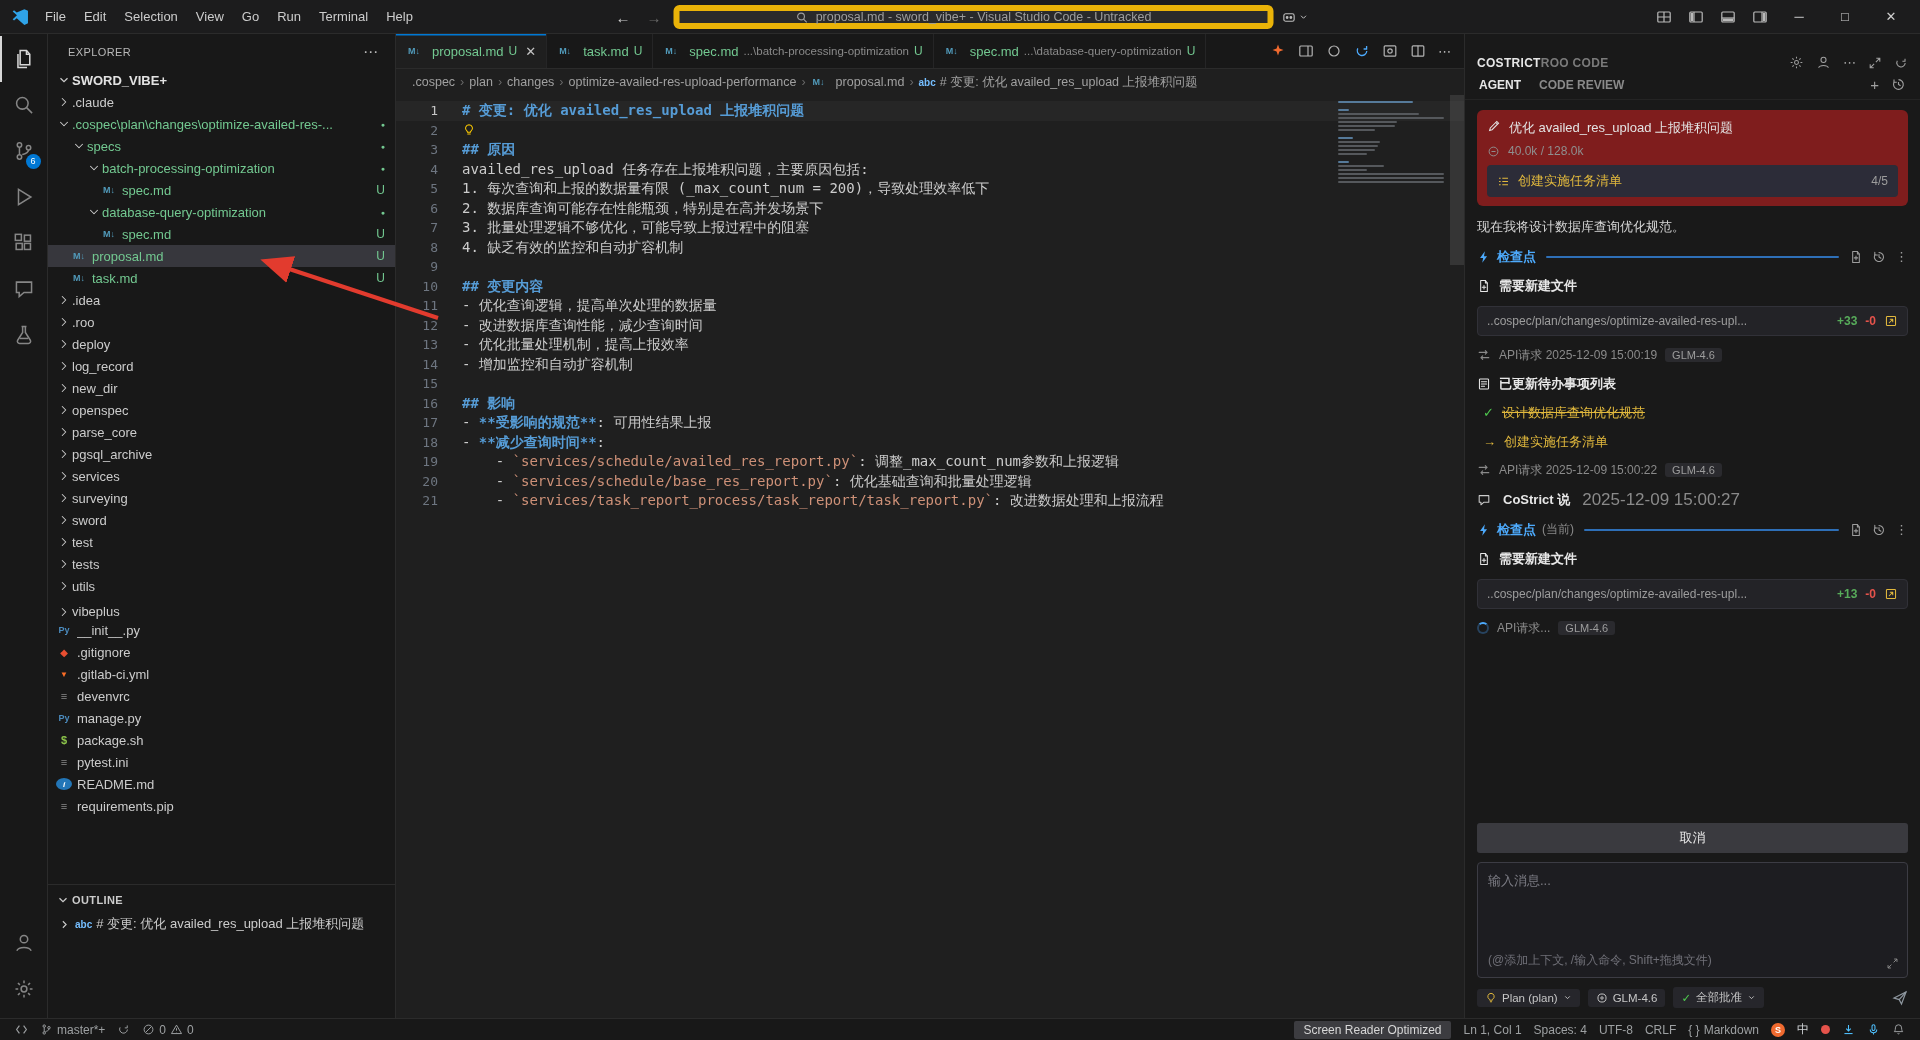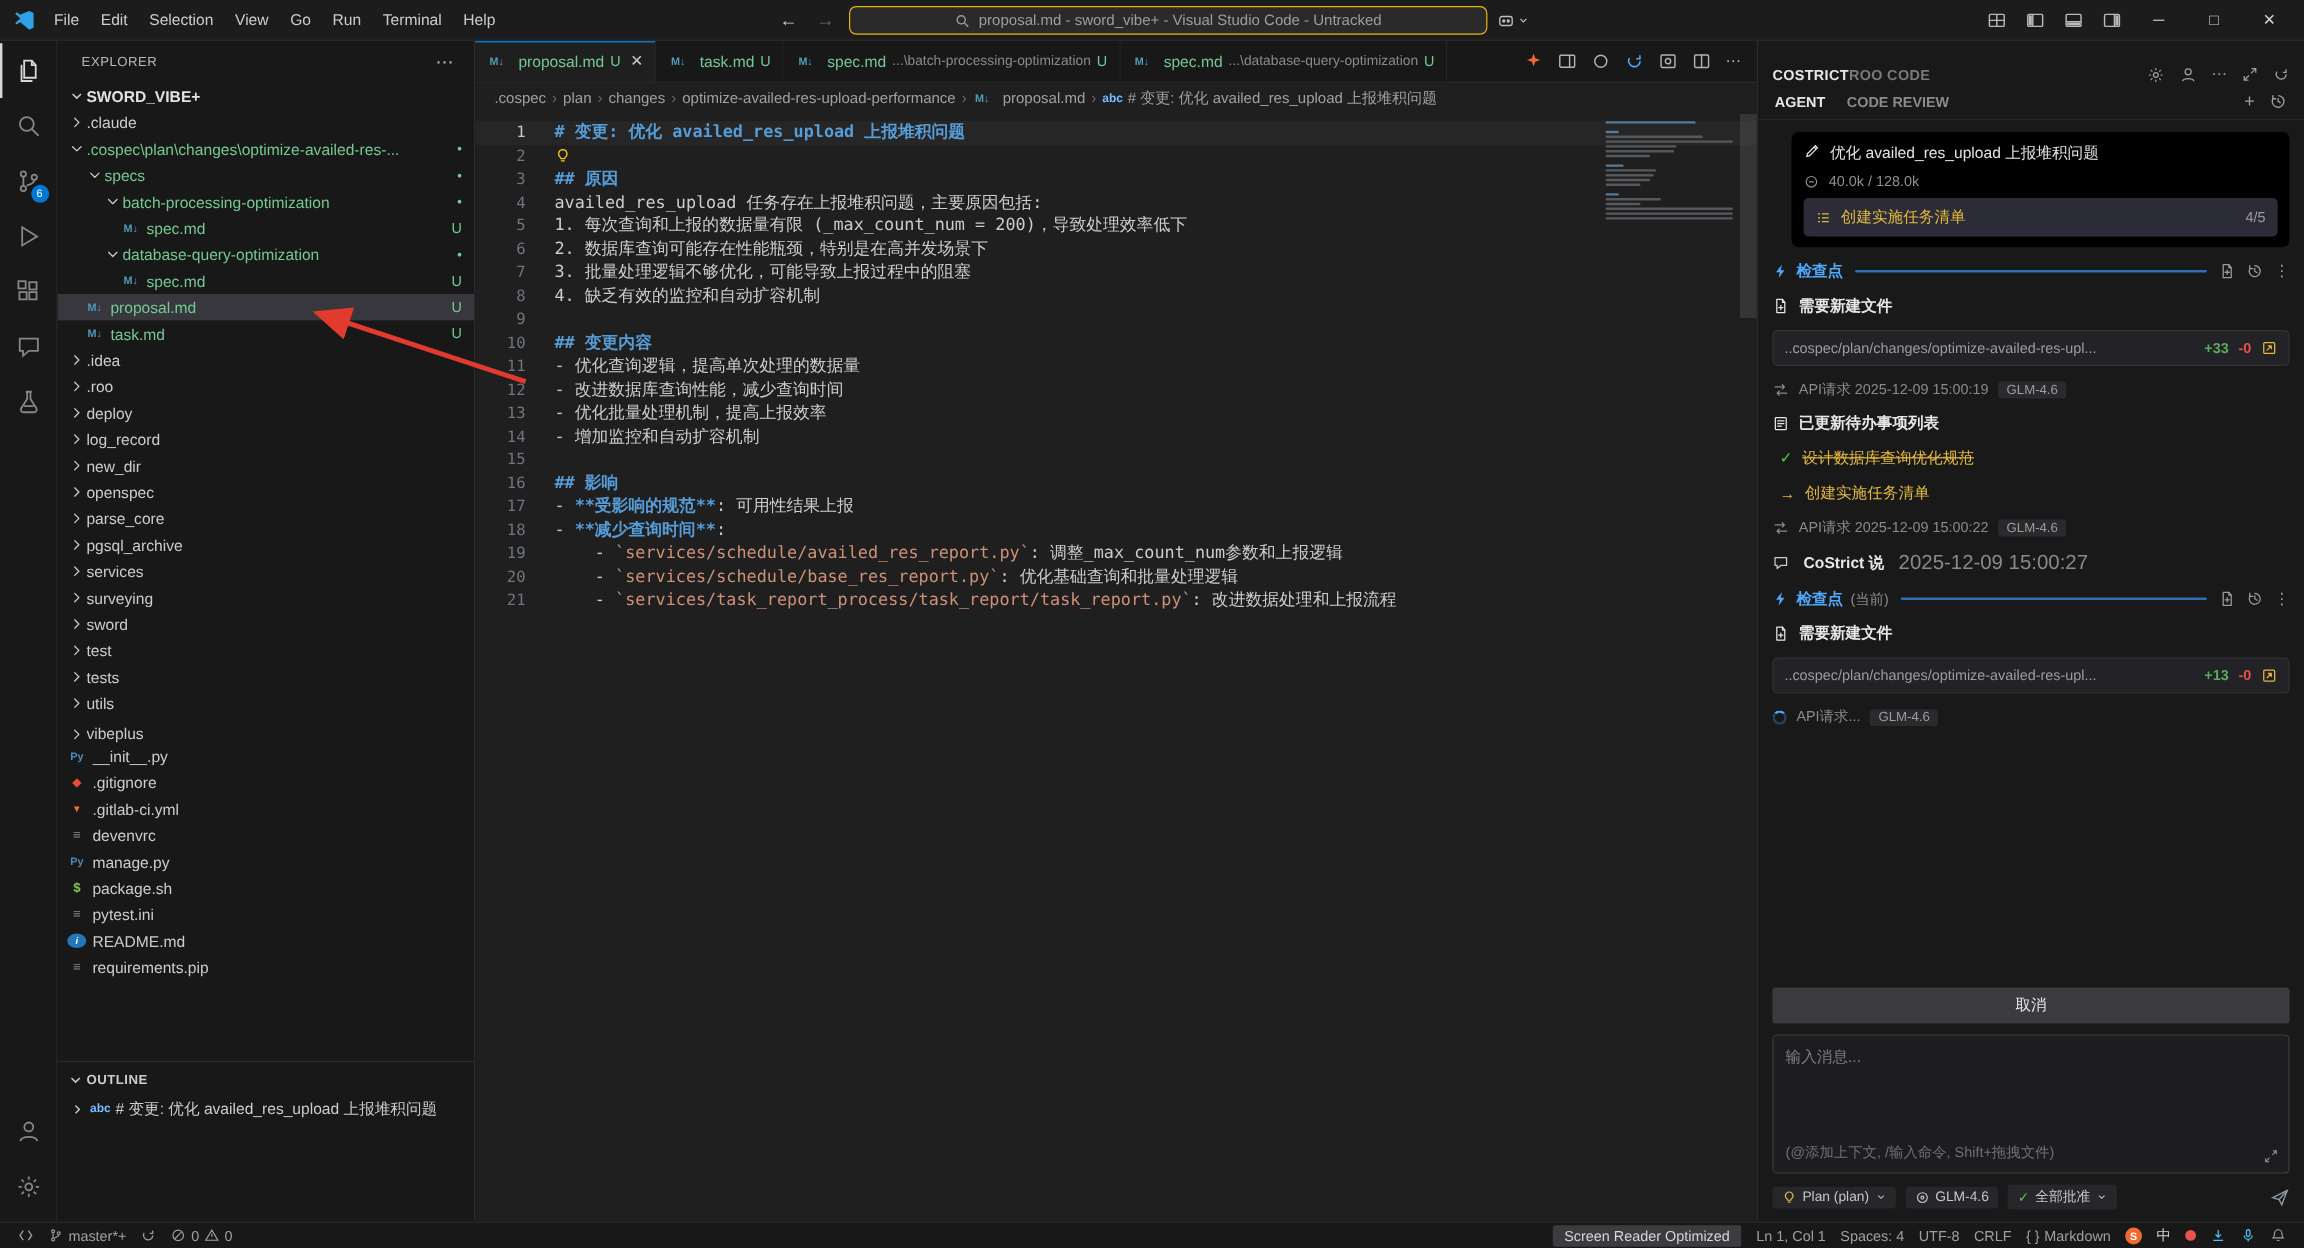--- a/index.html
+++ b/index.html
@@ -12,21 +12,21 @@
 
   
   .titlebar{height:34px;flex:0 0 34px;background:#1c1c1d;border-bottom:1px solid #2b2b2b;
     display:flex;align-items:center;position:relative;padding:0 8px;}
   .vscode-logo{margin:0 6px 0 4px;}
   .menubar{display:flex;align-items:center;}
   .menu-item{padding:0 9px;height:24px;line-height:24px;border-radius:5px;color:#cccccc;font-size:13px;cursor:default;}
   .tb-center{position:absolute;left:50%;top:0;height:34px;transform:translateX(-50%);display:flex;align-items:center;gap:8px;}
   .nav-arrow{color:#cfcfcf;font-size:15px;padding:0 4px;}
   .nav-arrow.dim{color:#6b6b6b;}
-  .search-box{width:532px;height:24px;background:#2a2a2b;border:1px solid #eab308;border-radius:6px;
+  .search-box{width:600px;height:24px;background:#2a2a2b;border:6px solid #eab308;border-radius:6px;
     display:flex;align-items:center;justify-content:center;gap:7px;color:#9d9d9d;font-size:12.5px;}
   .copilot-btn{display:flex;align-items:center;gap:2px;color:#bdbdbd;}
   .tb-right{margin-left:auto;display:flex;align-items:center;gap:4px;}
   .tb-right .icon{width:28px;height:26px;color:#b9b9b9;}
   .win-btn{width:42px;height:34px;display:inline-flex;align-items:center;justify-content:center;color:#cfcfcf;font-size:13px;}
 
   
   .main{flex:1;display:flex;min-height:0;}
 
   
@@ -102,21 +102,21 @@
   .panel{width:456px;flex:0 0 456px;background:#191919;border-left:1px solid #2b2b2b;display:flex;flex-direction:column;min-height:0;}
   .panel-header{height:36px;flex:0 0 36px;display:flex;align-items:flex-end;gap:0;padding:0 12px;}
   .brand{font-size:12px;font-weight:700;color:#e7e7e7;letter-spacing:.3px;cursor:pointer;}
   .brand.dim{color:#7a7a7a;}
   .ph-icons{margin-left:auto;display:flex;gap:12px;color:#a0a0a0;}
   .panel-tabs{height:30px;flex:0 0 30px;display:flex;align-items:center;gap:18px;padding:0 14px;border-bottom:1px solid #242424;}
   .ptab{font-size:12px;font-weight:700;color:#e7e7e7;cursor:pointer;}
   .ptab.dim{color:#8a8a8a;}
   .pt-icons{margin-left:auto;display:flex;gap:12px;color:#a0a0a0;align-items:center;}
   .panel-scroll{flex:1;overflow:hidden;padding:10px 12px 4px;display:flex;flex-direction:column;gap:11px;min-height:0;}
-  .task-card{background:#000000;border-radius:6px;padding:9px 10px;display:flex;flex-direction:column;gap:7px;margin-left:16px;}
+  .task-card{background:#7f1d1d;border-radius:6px;padding:9px 10px;display:flex;flex-direction:column;gap:7px;}
   .task-title-row{display:flex;gap:8px;align-items:flex-start;color:#e3e3e3;}
   .task-tokens{display:flex;gap:8px;color:#8f8f8f;font-size:12px;align-items:center;}
   .todo-banner{background:#2c2c38;border-radius:4px;padding:7px 10px;display:flex;align-items:center;gap:8px;}
   .todo-banner .lbl{color:#e2b93d;flex:1;}
   .todo-banner .prog{color:#9d9d9d;font-size:12px;}
   .tl-text{color:#d6d6d6;line-height:1.5;}
   .checkpoint{display:flex;align-items:center;gap:6px;}
   .cp-label{color:#4daafc;font-weight:700;}
   .cp-cur{color:#8a8a8a;font-size:12px;}
   .cp-line{flex:1;height:2px;background:#2e6fb7;margin:0 4px;border-radius:1px;}
@@ -846,20 +846,21 @@
             <span class="icon" style="color:#e2b93d;">
                 <svg width="13" height="13" viewBox="0 0 16 16" fill="none" stroke="currentColor" stroke-width="1.3">
                   <path d="M2.5 4h2M2.5 8h2M2.5 12h2M6.5 4h7M6.5 8h7M6.5 12h7"></path>
                 </svg>
               </span>
             <span class="lbl">创建实施任务清单</span>
             <span class="prog">4/5</span>
           </div>
         </div>
         <div id="timeline" style="display:flex;flex-direction:column;gap:11px;">
+            <div class="tl-text">现在我将设计数据库查询优化规范。</div>
             <div class="checkpoint">
               <span class="icon">
                 <svg width="14" height="14" viewBox="0 0 16 16" fill="none" stroke="currentColor" stroke-width="1.2" stroke-linecap="round" stroke-linejoin="round">
                   <path d="M9 1.5L3.5 9H7l-1 5.5L11.5 7H8z" fill="#4daafc" stroke="none"></path>
                 </svg>
               </span>
               <span class="cp-label">检查点</span>
               <span class="cp-line"></span>
               <span class="cp-icons">
                 <span class="icon">

